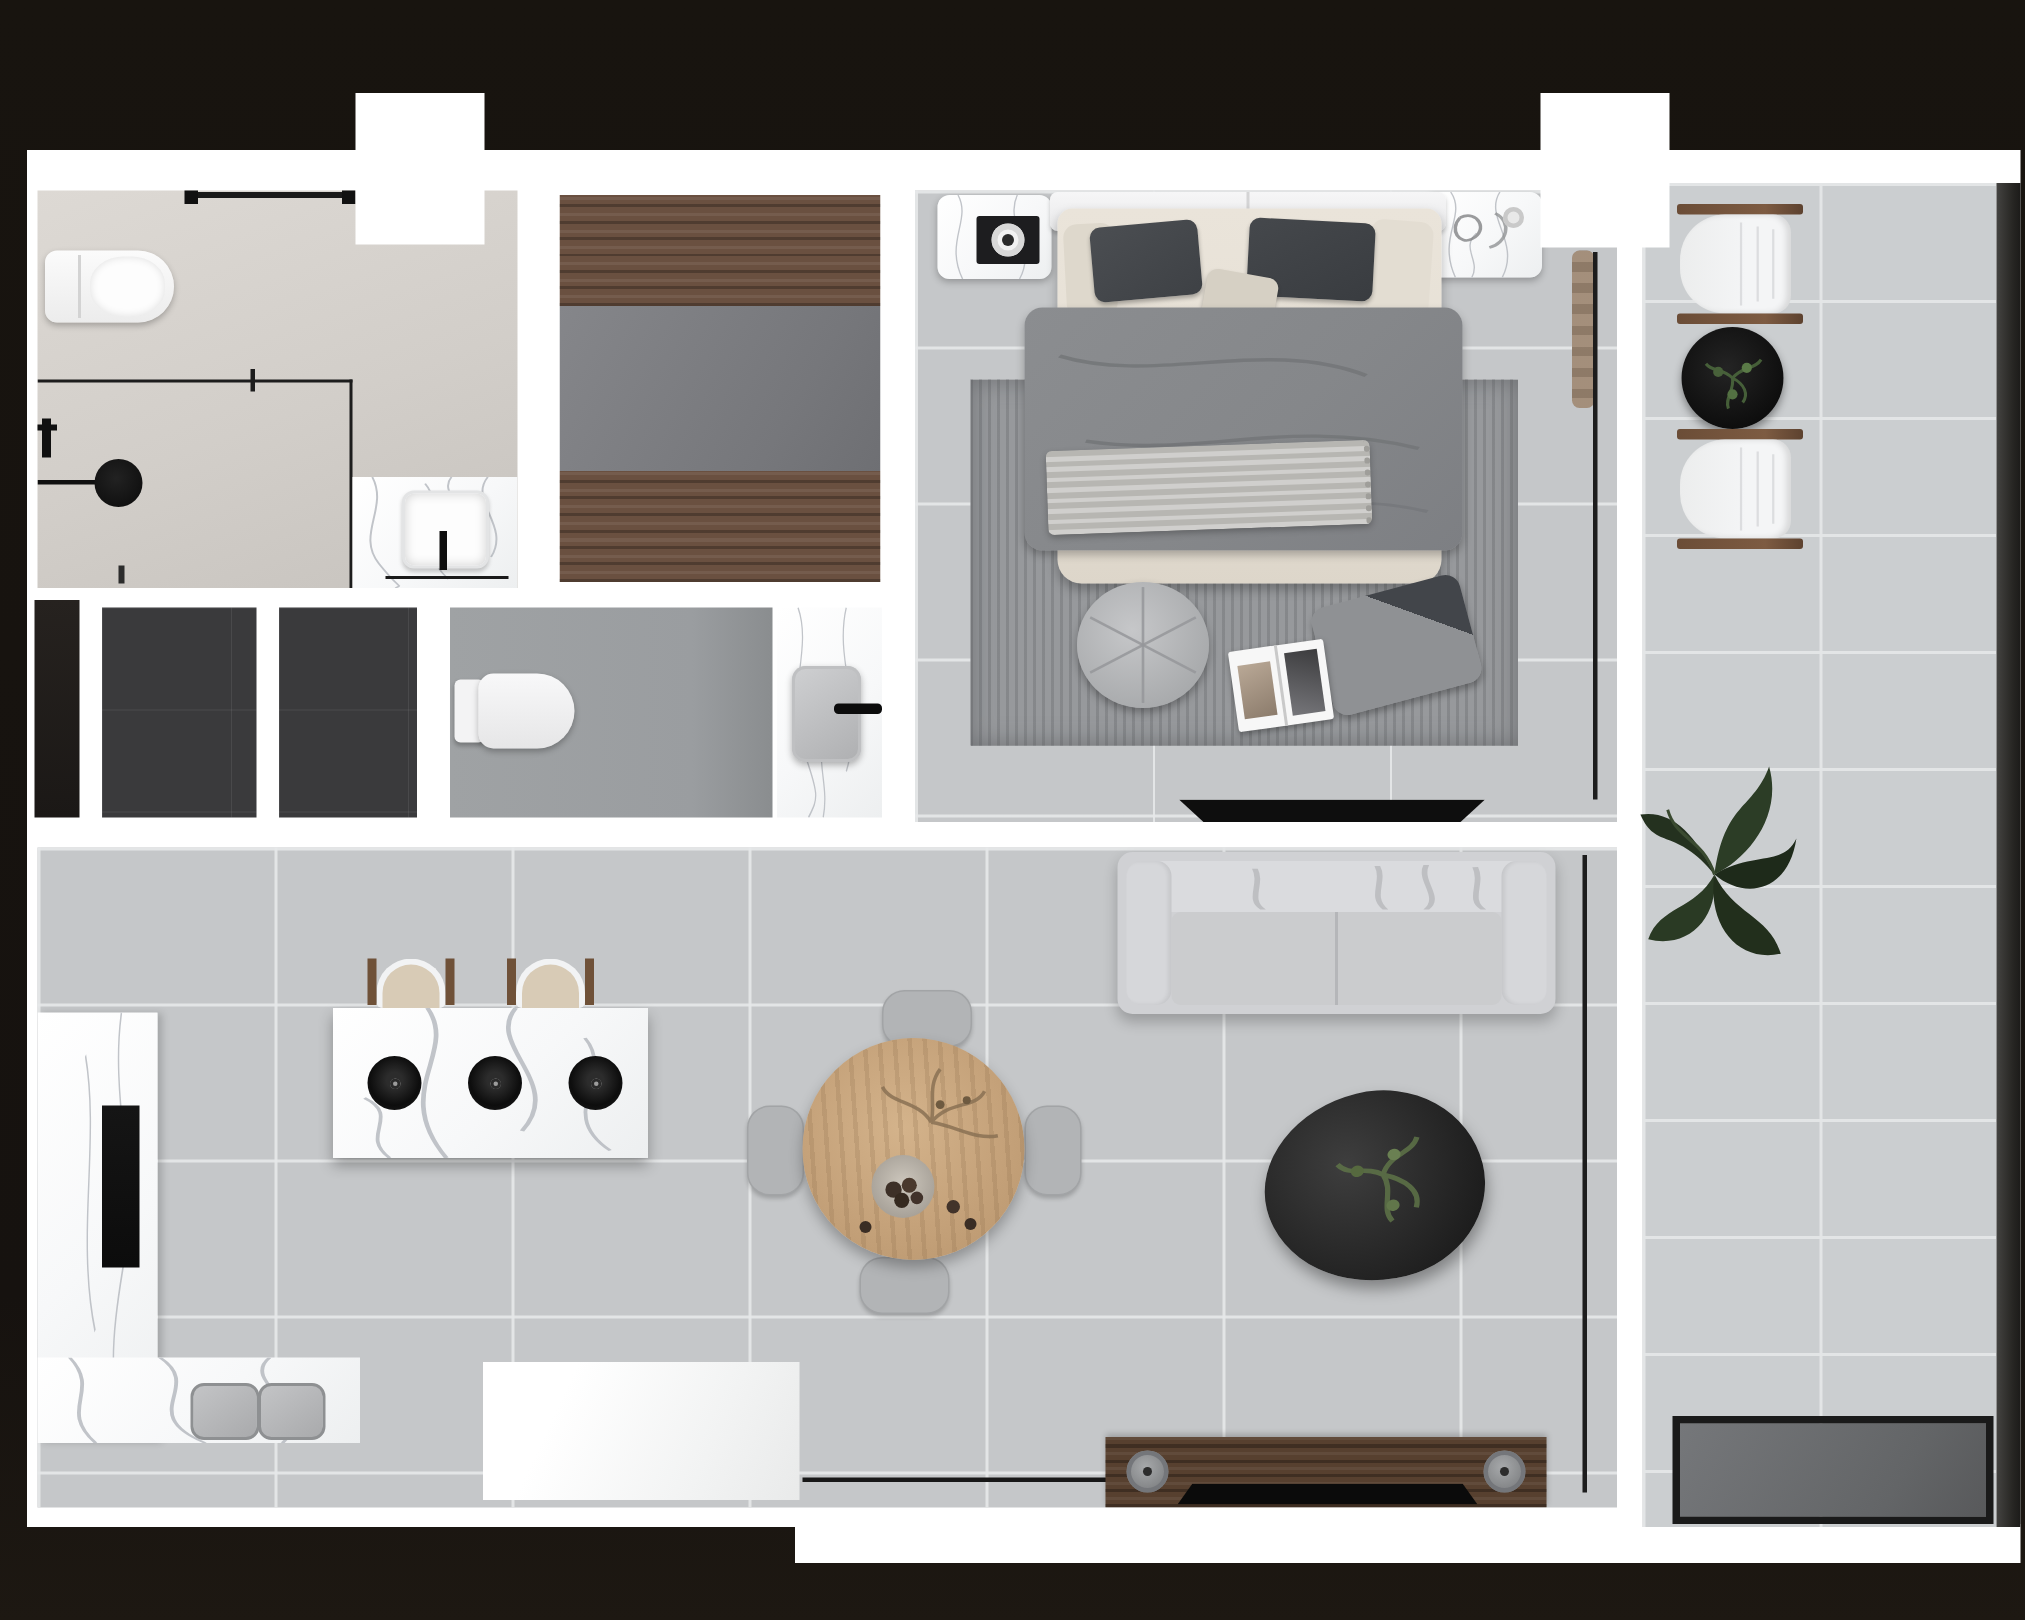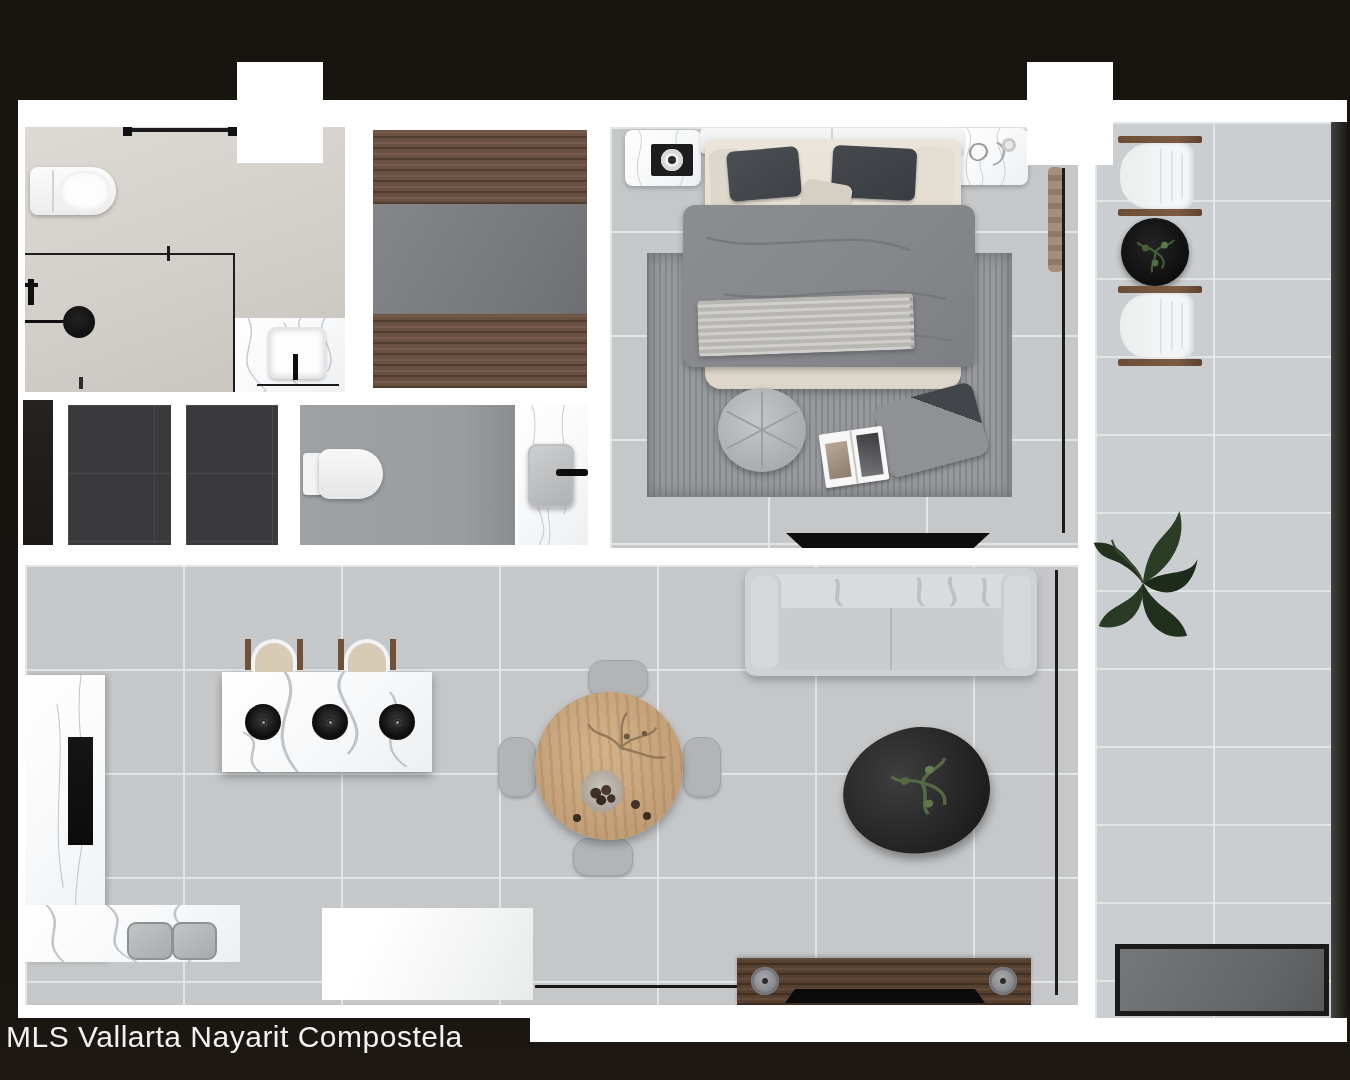--- a/index.html
+++ b/index.html
@@ -289,14 +289,13 @@
   <div class="abs white" style="left:1027px;top:62px;width:86px;height:103px;"></div>
   <svg class="abs" style="left:1078px;top:495px;width:130px;height:160px;" viewBox="0 0 100 100" preserveAspectRatio="none">
     <path d="M50 55 C30 35 20 45 12 30 C28 28 40 38 50 55" fill="#24311f"></path>
     <path d="M50 55 C55 25 70 28 78 10 C85 30 68 48 50 55" fill="#2c3d26"></path>
     <path d="M50 55 C70 45 85 52 92 40 C88 62 66 66 50 55" fill="#1e2a1a"></path>
     <path d="M50 55 C40 70 22 68 16 82 C36 86 52 74 50 55" fill="#2a3a24"></path>
     <path d="M50 55 C60 72 78 72 84 88 C62 92 46 76 50 55" fill="#222f1c"></path>
     <path d="M50 55 C44 40 30 40 26 28" fill="none" stroke="#3a4a30" stroke-width="1.5"></path>
   </svg>
 
-  <div id="watermark">MLS Vallarta Nayarit Compostela</div>
 </div>
 
 </body></html>

